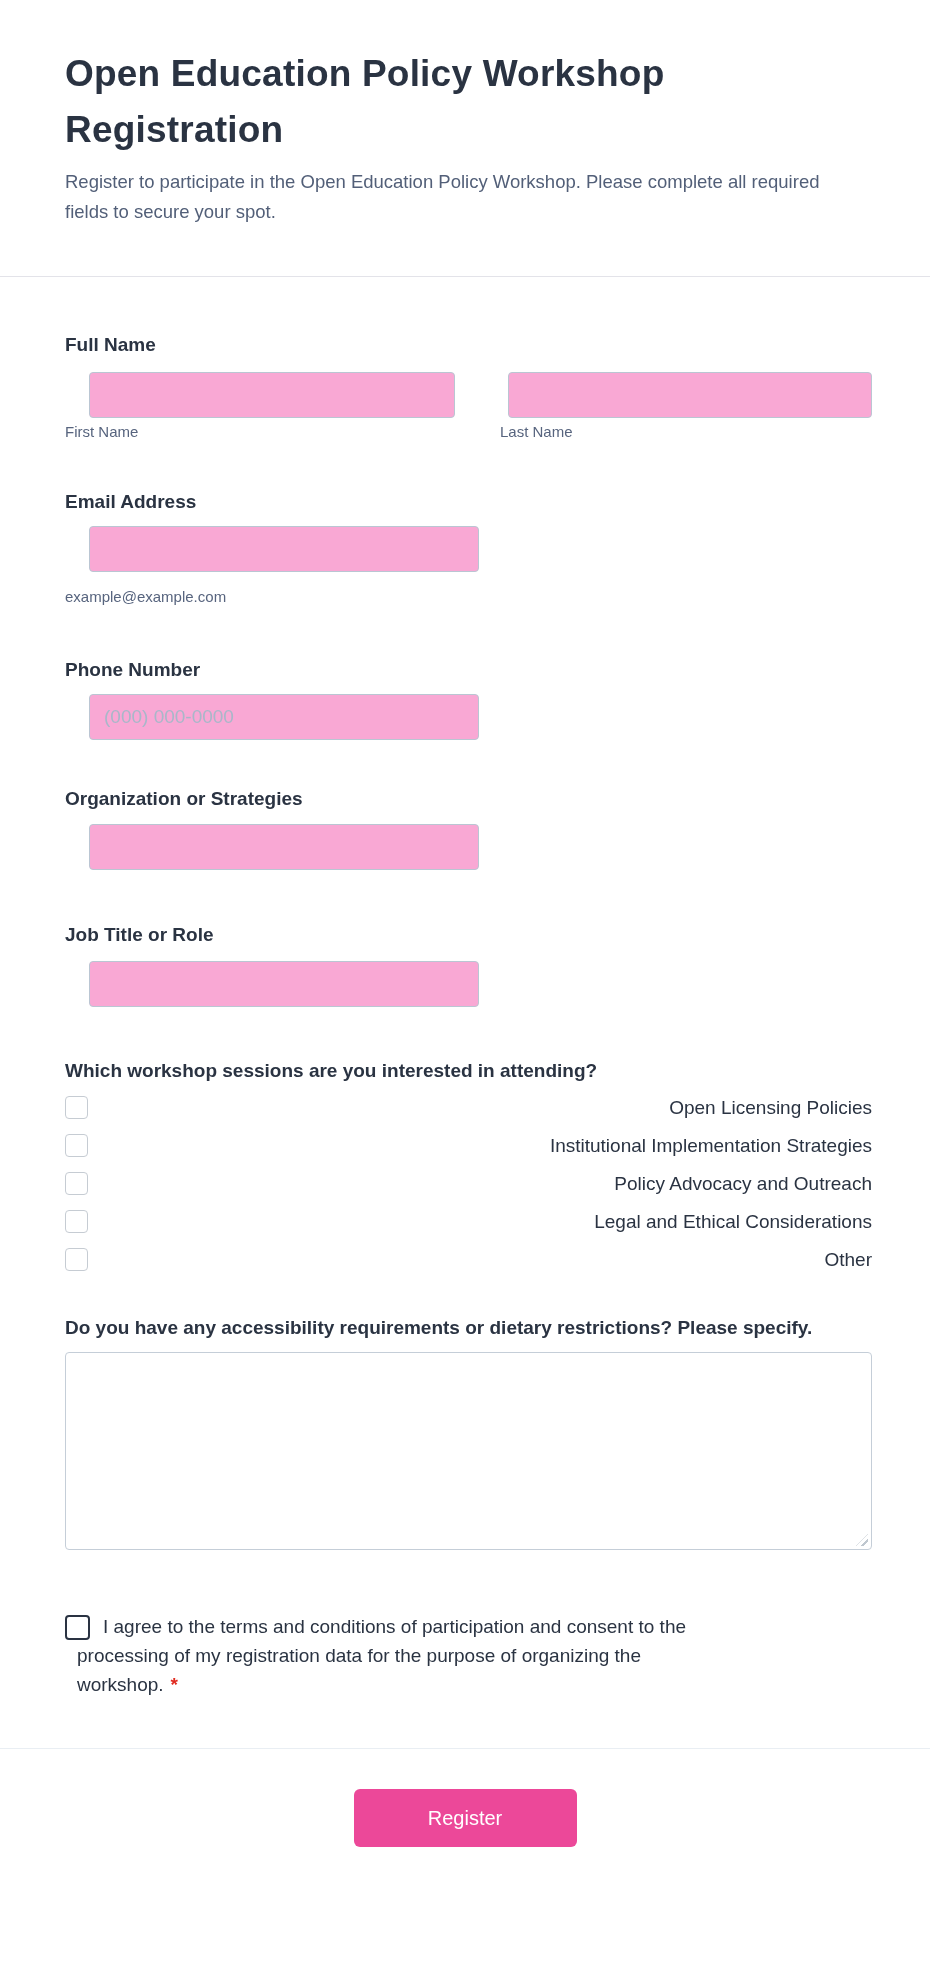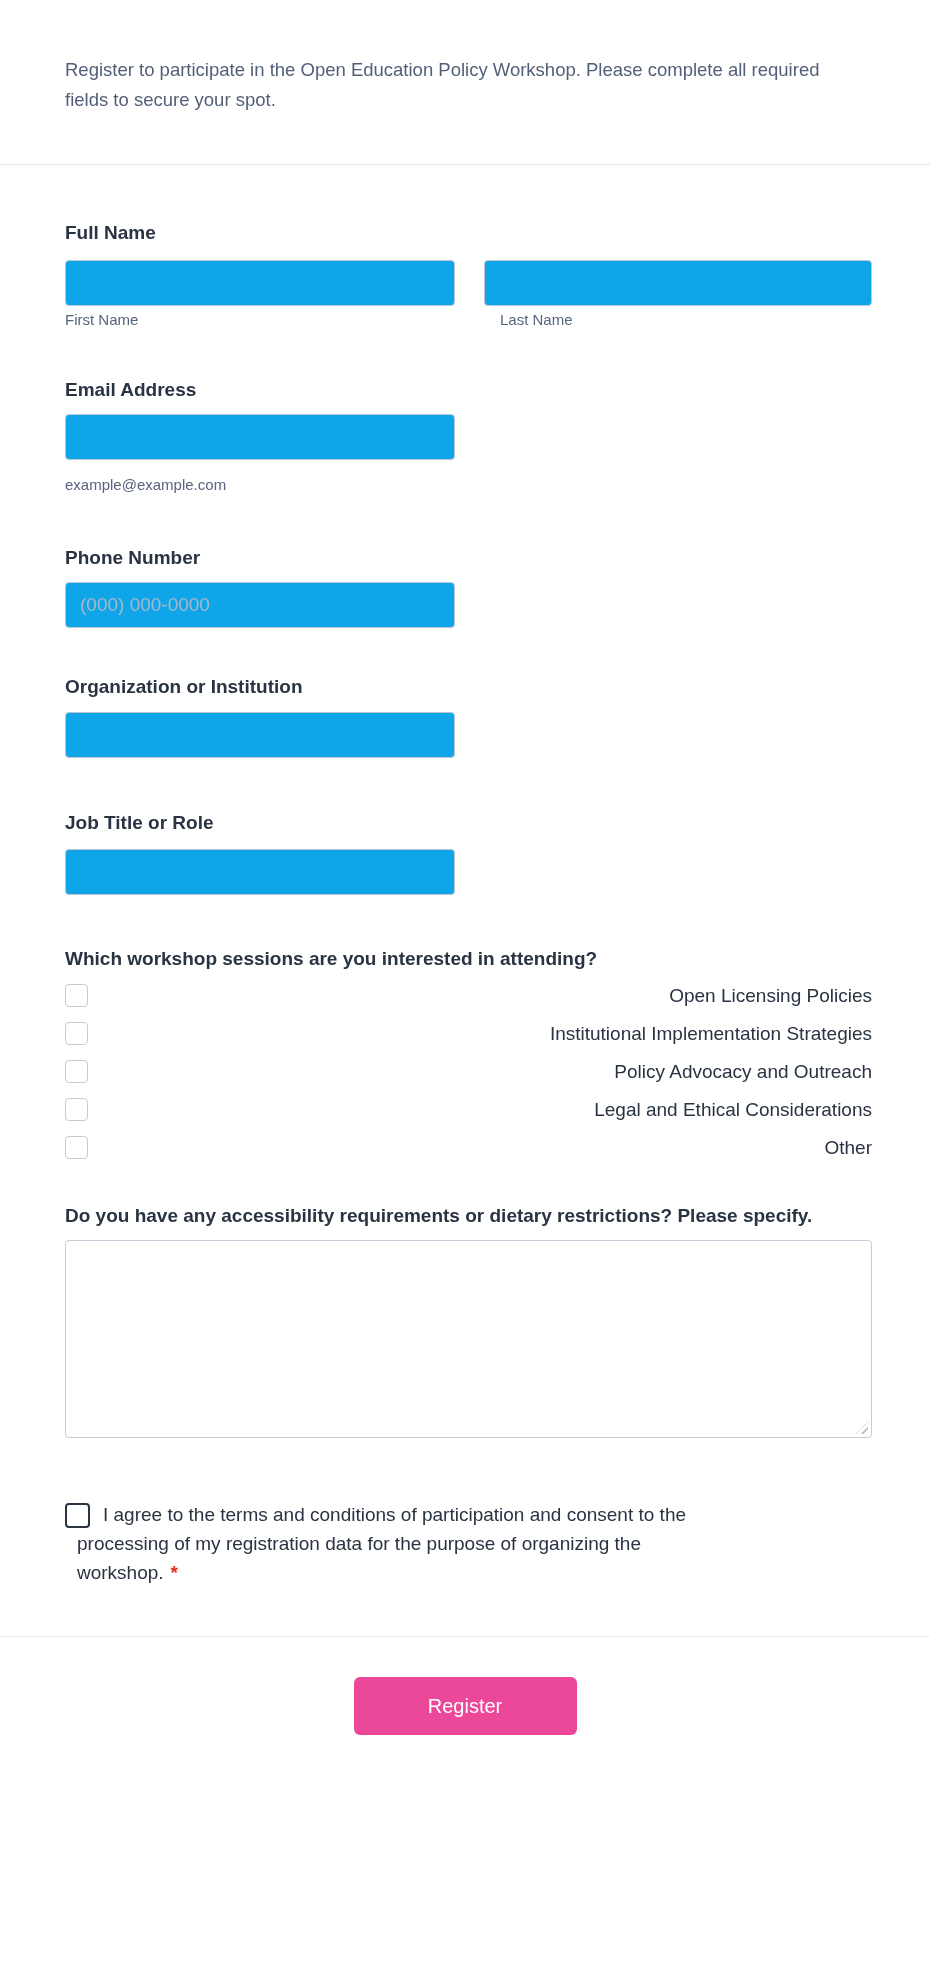--- a/index.html
+++ b/index.html
@@ -17,23 +17,23 @@
     margin-top:9px; font-size:18.5px; line-height:30px; color:#525F78;
     max-width:800px;
   }
   .divider-top { border:none; border-top:1px solid #e3e3e9; margin-top:49px; }
   .divider-bottom { border:none; border-top:1px solid #e9eef3; margin-top:49px; }
 
   .form { padding:0 58px 0 65px; }
   .field-label { font-size:19px; line-height:28px; font-weight:600; color:#2A3342; }
 
   .text-input {
-    display:block; width:390px; height:46px; background:#0ea5e9;
+    display:block; width:390px; height:46px; background:#f9a8d4;
     border:1px solid #bac6d3; border-radius:4px; outline:none;
-    font-family:inherit; font-size:19px; color:#2A3342; padding:0 14px;
+    font-family:inherit; font-size:19px; color:#2A3342; padding:0 14px;margin-left:24px;
   }
   .text-input::placeholder { color:#A9B7C9; opacity:1; }
   .input-row { display:flex; gap:29px; margin-top:13px; }
   .input-row .text-input.first { width:390px; }
   .input-row .text-input.last { width:388px; }
   .sublabel-row { display:flex; gap:45px; margin-top:3px; }
   .sublabel-row .cell { width:390px; }
   .sublabel, .helper { font-size:15px; line-height:21px; color:#57647E; }
 
   .mt-label-1 { margin-top:54px; }
@@ -85,20 +85,21 @@
     border:none; border-radius:6px; font-family:inherit; font-size:20px;
     font-weight:500; cursor:pointer;
   }
 </style>
 </head>
 <body>
 
 <div class="page">
 
   <div class="header">
+    <h1 class="title">Open Education Policy Workshop Registration</h1>
     <div class="subtitle">Register to participate in the Open Education Policy Workshop. Please complete all required fields to secure your spot.</div>
   </div>
 
   <hr class="divider-top">
 
   <div class="form">
 
     <div class="field-label mt-label-1">Full Name</div>
     <div class="input-row">
       <input type="text" class="text-input first" style="">
@@ -109,21 +110,21 @@
       <div class="sublabel">Last Name</div>
     </div>
 
     <div class="field-label mt-label-2">Email Address</div>
     <input type="text" class="text-input mt-input" style="">
     <div class="helper mt-helper">example@example.com</div>
 
     <div class="field-label mt-label-3">Phone Number</div>
     <input type="text" class="text-input mt-input" placeholder="(000) 000-0000" style="">
 
-    <div class="field-label mt-label-4">Organization or Institution</div>
+    <div class="field-label mt-label-4">Organization or Strategies</div>
     <input type="text" class="text-input mt-input-sm" style="">
 
     <div class="field-label mt-label-5">Job Title or Role</div>
     <input type="text" class="text-input mt-input-md" style="">
 
     <div class="field-label mt-label-6">Which workshop sessions are you interested in attending?</div>
     <div class="options">
       <div class="option-row">
         <span class="checkbox"></span>
         <span class="option-label">Open Licensing Policies</span>

